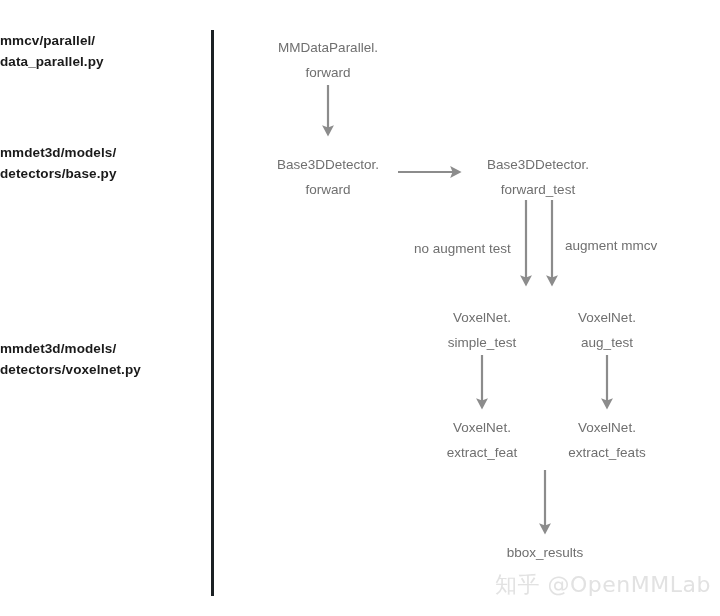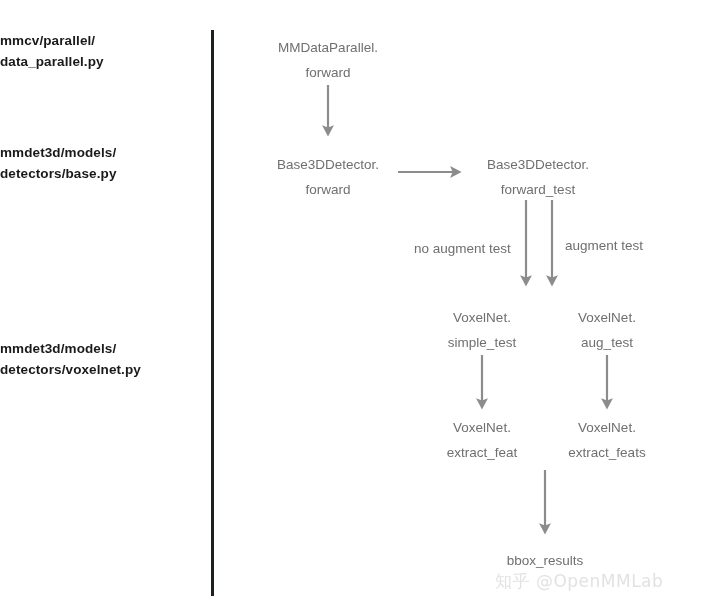--- a/index.html
+++ b/index.html
@@ -61,42 +61,42 @@
     white-space: nowrap;
   }
 
   #node-mmdp        { left: 248px; top: 35px;  width: 160px; }
   #node-base-fwd    { left: 248px; top: 152px; width: 160px; }
   #node-base-fwdtst { left: 458px; top: 152px; width: 160px; }
   #node-simple-test { left: 402px; top: 305px; width: 160px; }
   #node-aug-test    { left: 527px; top: 305px; width: 160px; }
   #node-extract-feat  { left: 402px; top: 415px; width: 160px; }
   #node-extract-feats { left: 527px; top: 415px; width: 160px; }
-  #node-bbox        { left: 465px; top: 540px; width: 160px; margin-top: 8px; }
+  #node-bbox        { left: 465px; top: 540px; width: 160px; }
 
   #label-no-augment { left: 414px; top: 238px; }
   #label-augment    { left: 565px; top: 235px; }
 
   
   #arrow-layer {
     position: absolute;
     left: 0;
     top: 0;
     width: 720px;
     height: 616px;
     pointer-events: none;
   }
 
   
   #watermark {
     position: absolute;
     left: 495px;
     top: 570px;
     color: #e2e2e2;
-    font-size: 17px;
+    font-size: 22px;
     letter-spacing: 0.5px;
     font-family: "DejaVu Sans", sans-serif;
     white-space: nowrap;
   }
 </style>
 </head>
 <body>
 
 <div id="page">
 
@@ -165,17 +165,17 @@
   <div class="node" id="node-extract-feat">VoxelNet.
 extract_feat</div>
 
   <div class="node" id="node-extract-feats">VoxelNet.
 extract_feats</div>
 
   <div class="node" id="node-bbox">bbox_results</div>
 
   <div class="edge-label" id="label-no-augment">no augment test</div>
 
-  <div class="edge-label" id="label-augment">augment test</div>
+  <div class="edge-label" id="label-augment">augment mmcv</div>
 
   <div id="watermark">知乎 @OpenMMLab</div>
 
 </div>
 
 </body></html>

